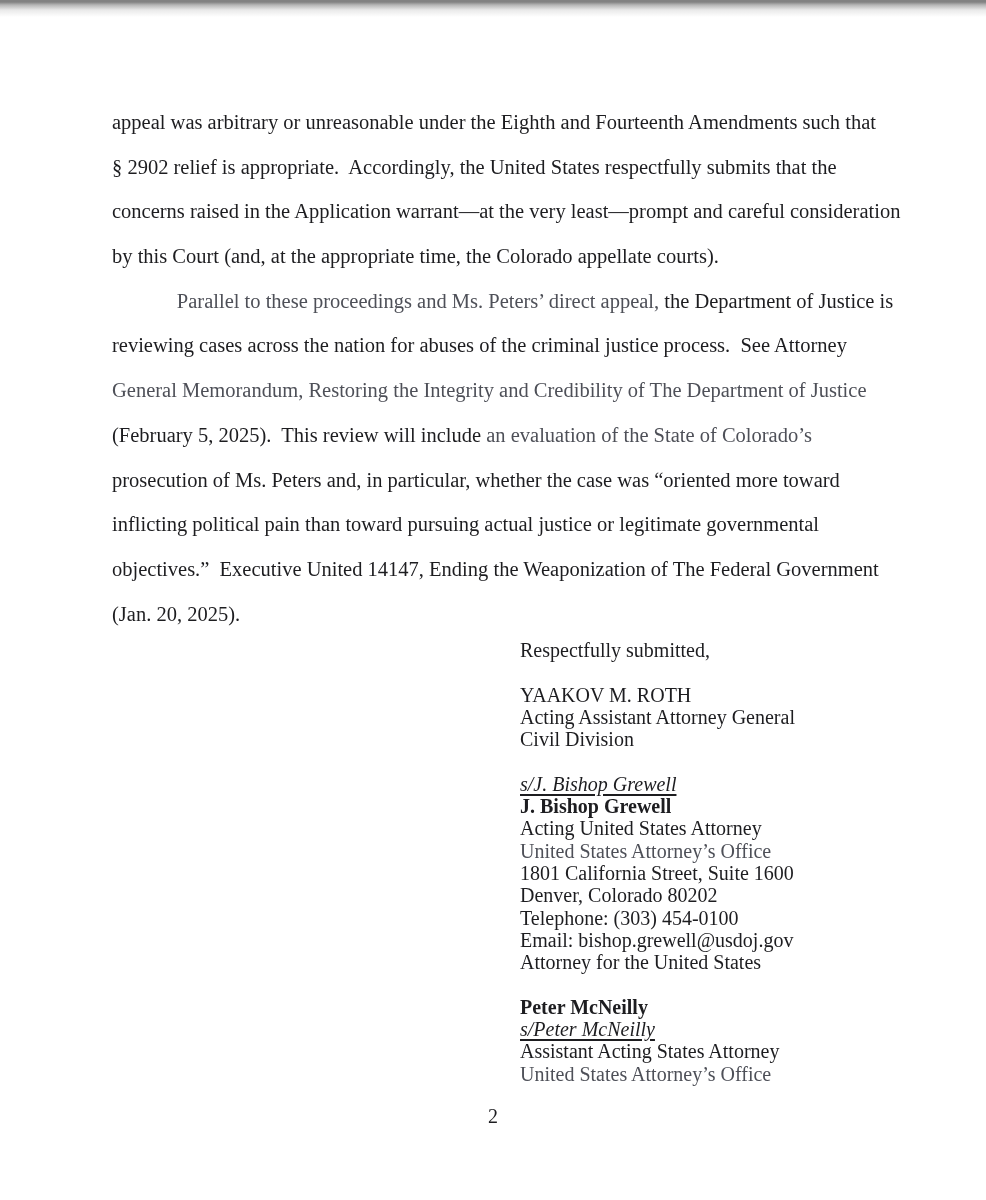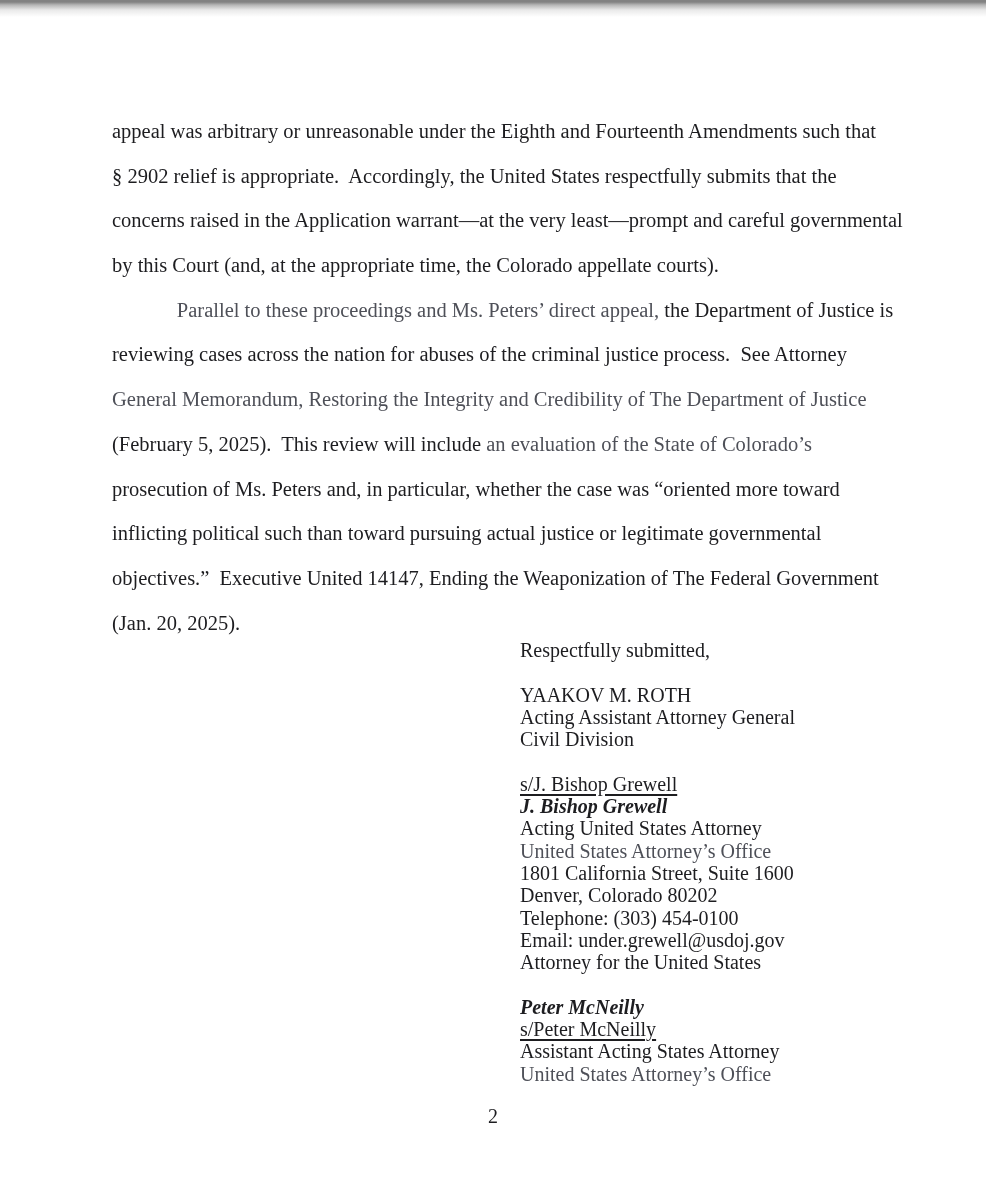--- a/index.html
+++ b/index.html
@@ -23,33 +23,33 @@
     top: 0; left: 0;
     width: 100%;
     height: 18px;
     background: linear-gradient(to bottom,
       var(--shadow) 0px, var(--shadow) 2px,
       #b6b6b6 5px, #e9e9e9 10px, #ffffff 17px);
   }
   .body-text {
     position: absolute;
     left: 112px;
-    top: 109px;
+    top: 100px;
     width: 790px;
     font-size: 20.5px;
   }
   .docline {
     height: 44.7px;
     line-height: 44.7px;
     white-space: pre;
   }
   .docline.indent { padding-left: 56px; text-align: center; }
   .it  { }
-  .bi  { font-style: italic; font-weight: bold; }
-  .ul  { text-decoration: underline; text-underline-offset: 3px; }
+  .bi  { font-weight: bold; }
+  .ul  { text-decoration: underline; text-underline-offset: 3px; font-style: italic; }
   .faded { color: var(--faded); }
   .signature {
     position: absolute;
     left: 520px;
     top: 639px;
     font-size: 20px;
   }
   .sigline {
     height: 22.3px;
     line-height: 22.3px;
@@ -68,47 +68,47 @@
 </head>
 <body>
 
 <div class="canvas">
 
   <div class="top-shadow"></div>
 
   <div class="body-text">
     <div class="docline"><span>appeal was arbitrary or unreasonable under the Eighth and Fourteenth Amendments such that</span></div>
     <div class="docline"><span>§ 2902 relief is appropriate.  Accordingly, the United States respectfully submits that the</span></div>
-    <div class="docline"><span>concerns raised in the Application warrant—at the very least—prompt and careful governmental</span></div>
+    <div class="docline"><span>concerns raised in the Application warrant—at the very least—prompt and careful consideration</span></div>
     <div class="docline"><span>by this Court (and, at the appropriate time, the Colorado appellate courts).</span></div>
     <div class="docline indent"><span class="faded">Parallel to these proceedings and Ms. Peters’ direct appeal, </span><span>the Department of Justice is</span></div>
     <div class="docline"><span>reviewing cases across the nation for abuses of the criminal justice process.  </span><span class="it">See Attorney</span></div>
     <div class="docline"><span class="it faded">General Memorandum, Restoring the Integrity and Credibility of The Department of Justice</span></div>
     <div class="docline"><span>(February 5, 2025).  This review will include </span><span class="faded">an evaluation of the State of Colorado’s</span></div>
     <div class="docline"><span>prosecution of Ms. Peters and, in particular, whether the case was “oriented more toward</span></div>
-    <div class="docline"><span>inflicting political such than toward pursuing actual justice or legitimate governmental</span></div>
+    <div class="docline"><span>inflicting political pain than toward pursuing actual justice or legitimate governmental</span></div>
     <div class="docline"><span>objectives.”  Executive United 14147, </span><span class="it">Ending the Weaponization of The Federal Government</span></div>
     <div class="docline"><span>(Jan. 20, 2025).</span></div>
   </div>
 
   <div class="signature">
     <div class="sigline">Respectfully submitted,</div>
     <div class="sigline"></div>
     <div class="sigline">YAAKOV M. ROTH</div>
     <div class="sigline">Acting Assistant Attorney General</div>
     <div class="sigline">Civil Division</div>
     <div class="sigline"></div>
     <div class="sigline ul">s/J. Bishop Grewell</div>
     <div class="sigline bi">J. Bishop Grewell</div>
     <div class="sigline">Acting United States Attorney</div>
     <div class="sigline faded">United States Attorney’s Office</div>
     <div class="sigline">1801 California Street, Suite 1600</div>
     <div class="sigline">Denver, Colorado 80202</div>
     <div class="sigline">Telephone: (303) 454-0100</div>
-    <div class="sigline">Email: under.grewell@usdoj.gov</div>
+    <div class="sigline">Email: bishop.grewell@usdoj.gov</div>
     <div class="sigline">Attorney for the United States</div>
     <div class="sigline"></div>
     <div class="sigline bi">Peter McNeilly</div>
     <div class="sigline ul">s/Peter McNeilly</div>
     <div class="sigline">Assistant Acting States Attorney</div>
     <div class="sigline faded">United States Attorney’s Office</div>
   </div>
 
   <div class="page-footer">2</div>
 

